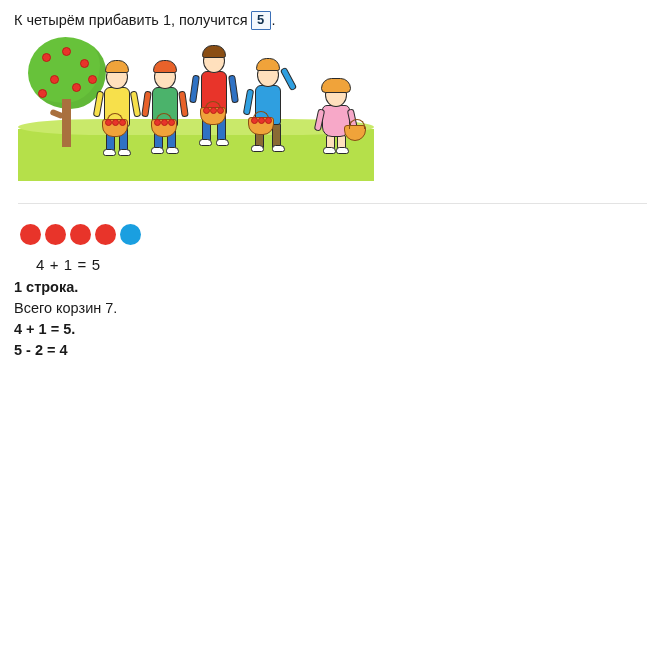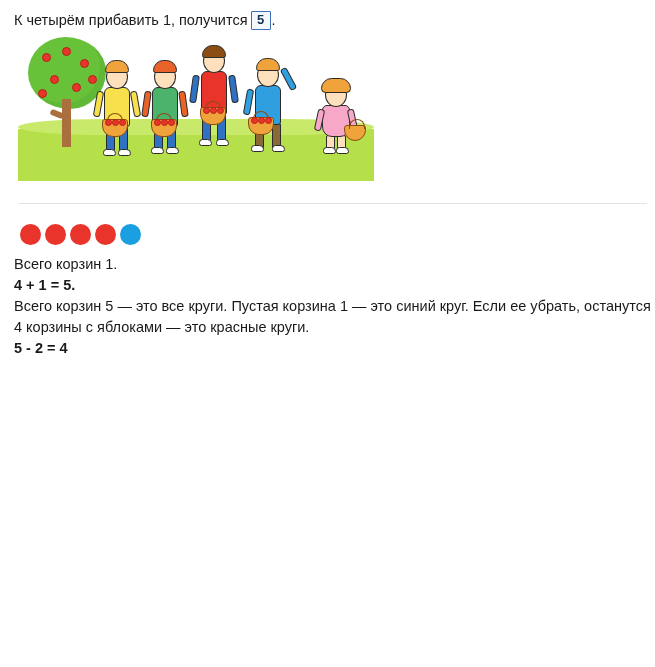--- a/index.html
+++ b/index.html
@@ -345,20 +345,21 @@
 
   <div class="circles">
     <span class="circ" style="background:#e8342a;"></span>
     <span class="circ" style="background:#e8342a;"></span>
     <span class="circ" style="background:#e8342a;"></span>
     <span class="circ" style="background:#e8342a;"></span>
     <span class="circ" style="background:#1a9fe0;"></span>
   </div>
 
   <div class="eqs">
+    <div>4 + 1 = 5</div>
   </div>
 
-  <p class="para body-line">Всего корзин 1.</p>
+  <p class="para bold-line">1 строка.</p>
+  <p class="para body-line">Всего корзин 7.</p>
   <p class="para bold-line">4 + 1 = 5.</p>
-  <p class="para body-line">Всего корзин 5 — это все круги. Пустая корзина 1 — это синий круг. Если ее убрать, останутся 4 корзины с яблоками — это красные круги.</p>
   <p class="para bold-line">5 - 2 = 4</p>
 
 </div>
 
 </body></html>

